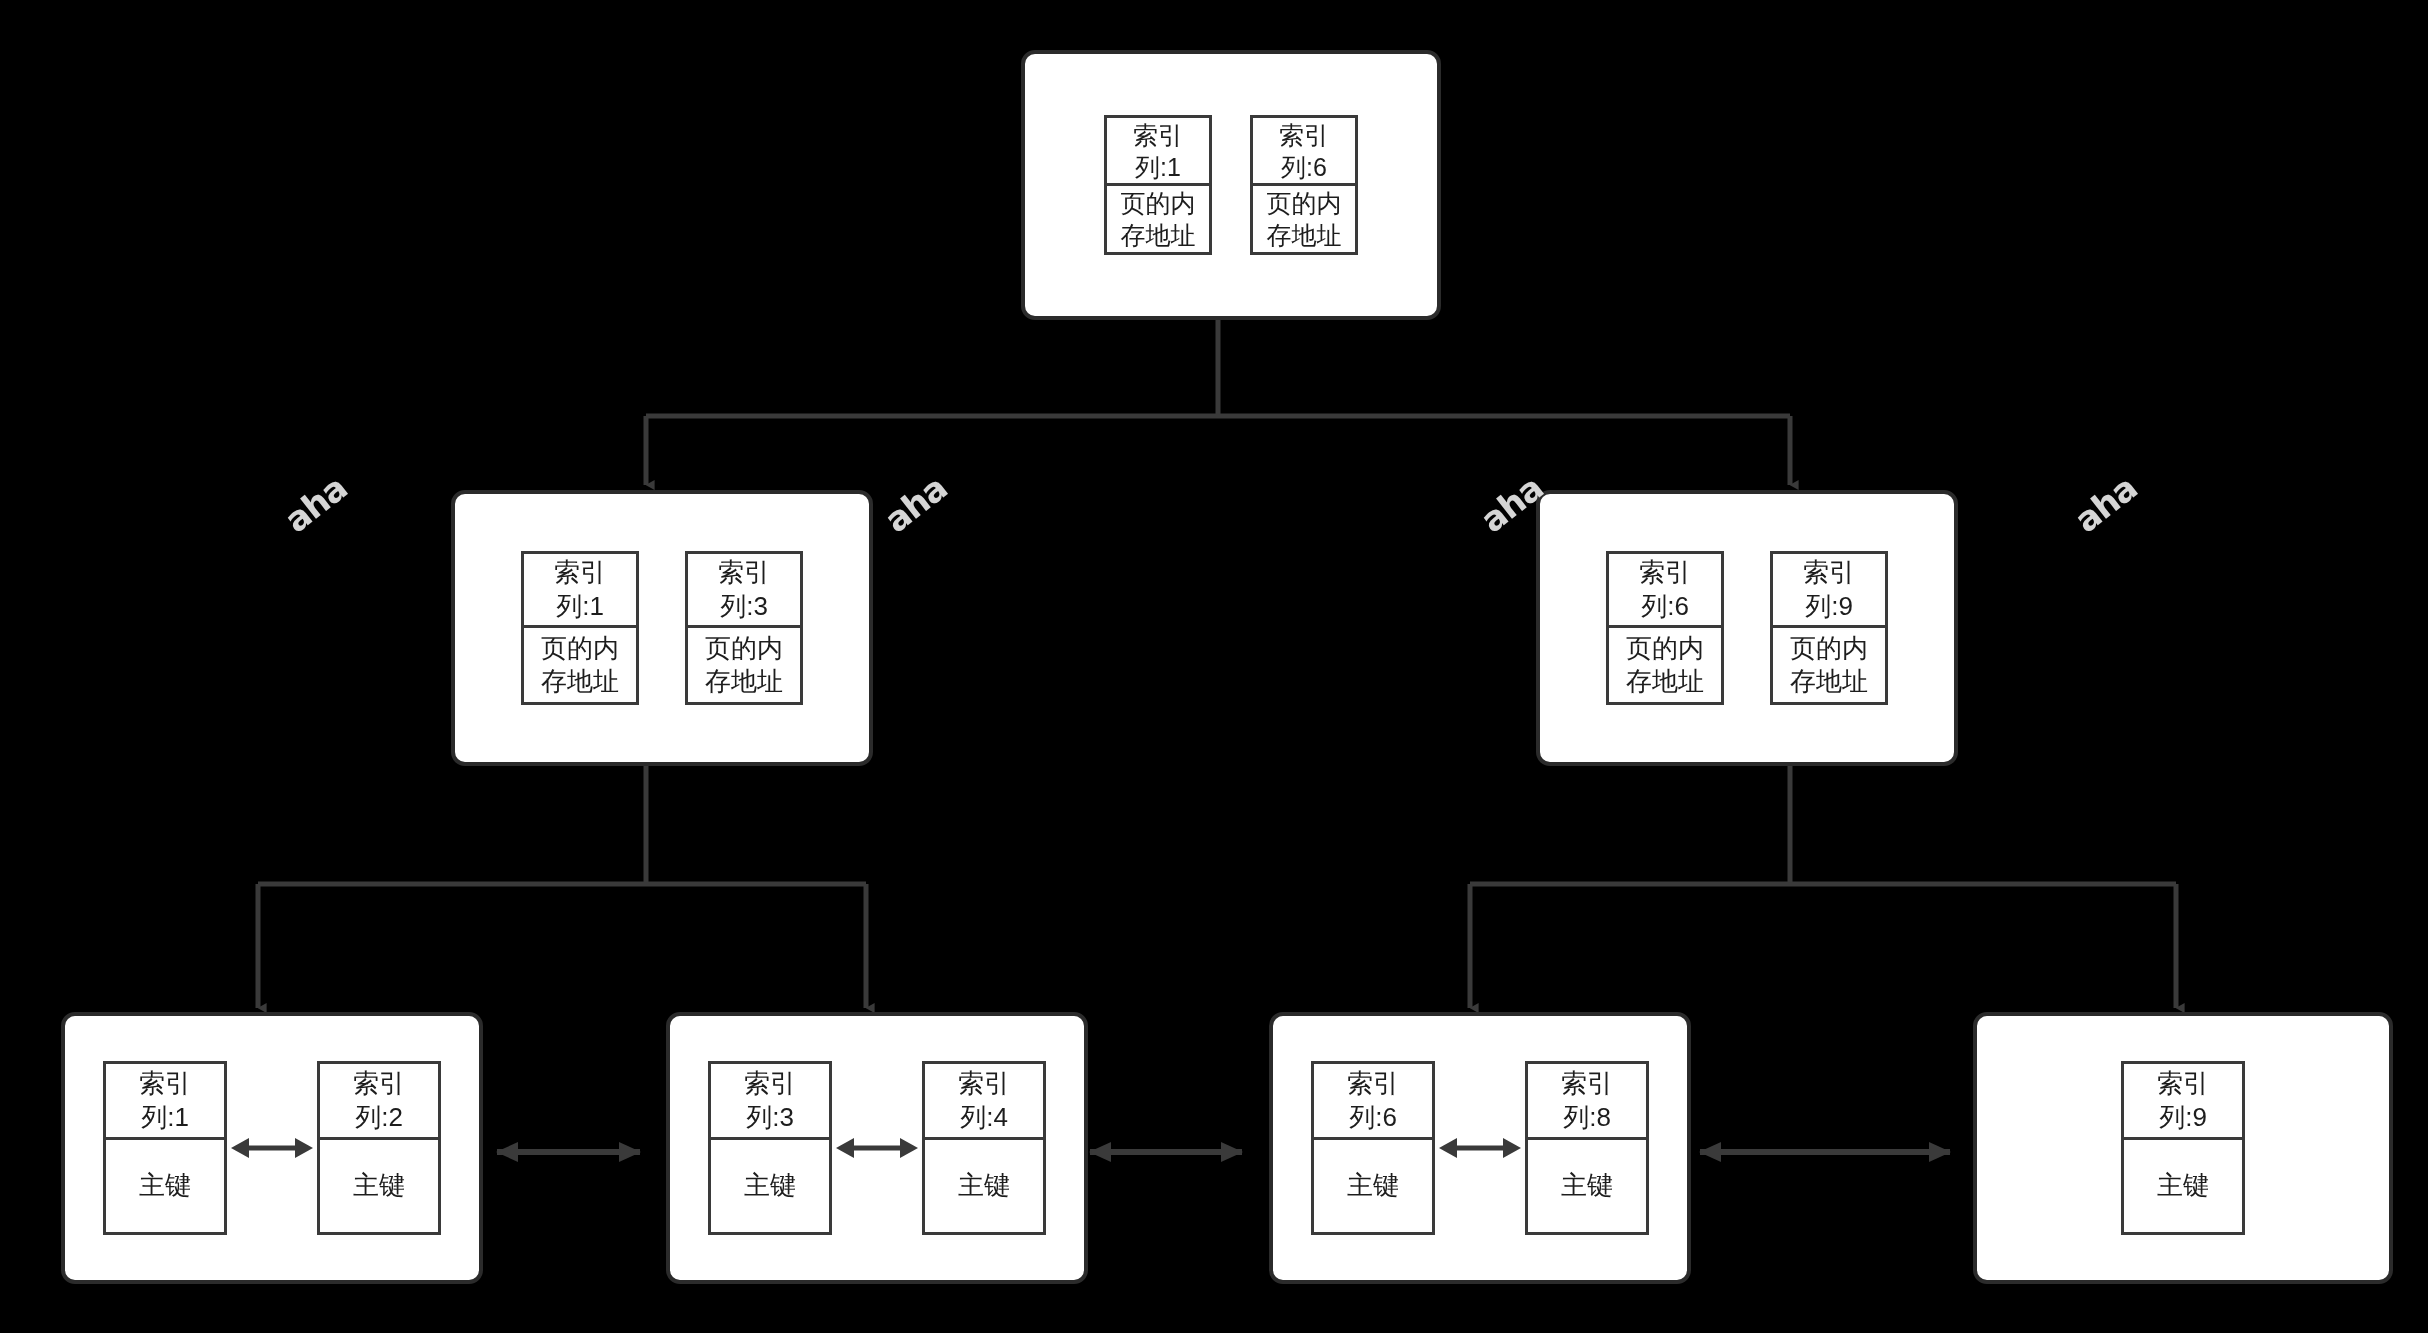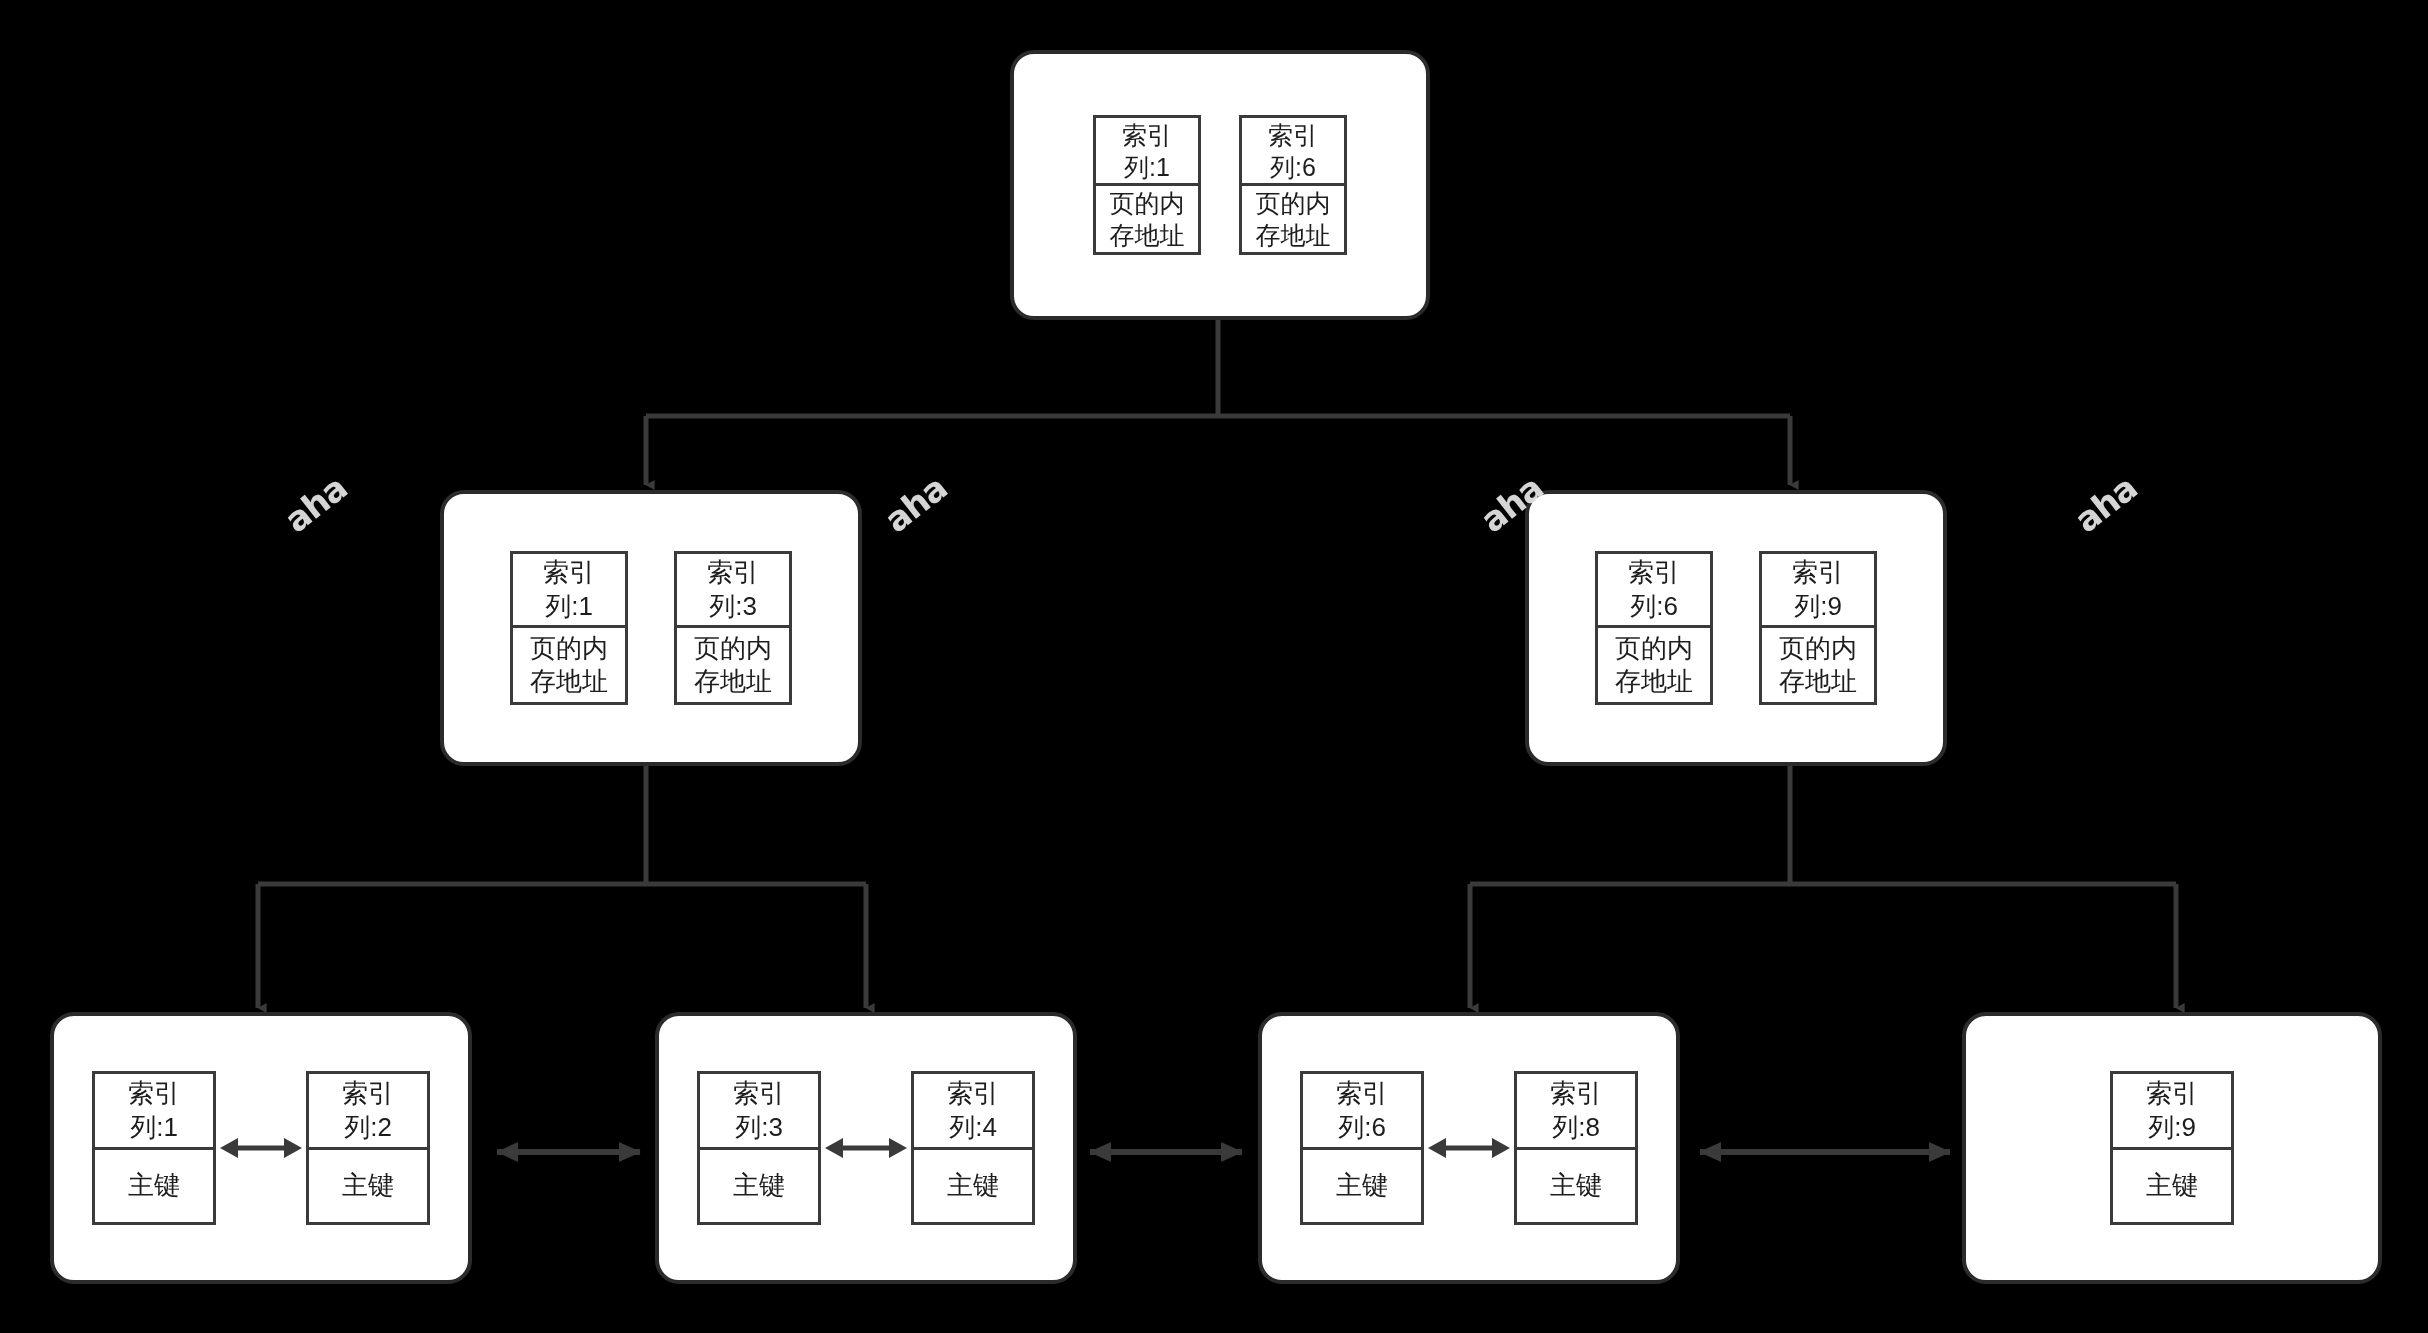--- a/index.html
+++ b/index.html
@@ -24,25 +24,26 @@
     width: 2428px;
     height: 1333px;
     pointer-events: none;
   }
 
   
   .node {
     position: absolute;
     background: #ffffff;
     border: 4px solid #2b2b2b;
-    border-radius: 24px;
+    border-radius: 14px;
     box-sizing: border-box;
     display: flex;
     flex-direction: row;
     justify-content: center;
+    margin-left: 11px;
   }
   .node.one-cell { justify-content: center; }
 
   
   .cells {
     display: flex;
     flex-direction: row;
     align-items: center;
     justify-content: center;
   }
@@ -76,21 +77,21 @@
 
   
   .mid-node .cell { width: 118px; }
   .mid-node .cell .top { height: 74px; font-size: 26px; }
   .mid-node .cell .bottom { height: 74px; font-size: 26px; }
   .mid-node .gap { width: 46px; }
 
   
   .leaf-node .cell { width: 124px; }
   .leaf-node .cell .top { height: 76px; font-size: 26px; }
-  .leaf-node .cell .bottom { height: 72px; font-size: 26px; }
+  .leaf-node .cell .bottom { height: 92px; font-size: 26px; }
   .leaf-node .gap {
     width: 90px;
     height: 76px;
     position: relative;
   }
 
   
   .inner-arrow {
     position: absolute;
     left: 0;

